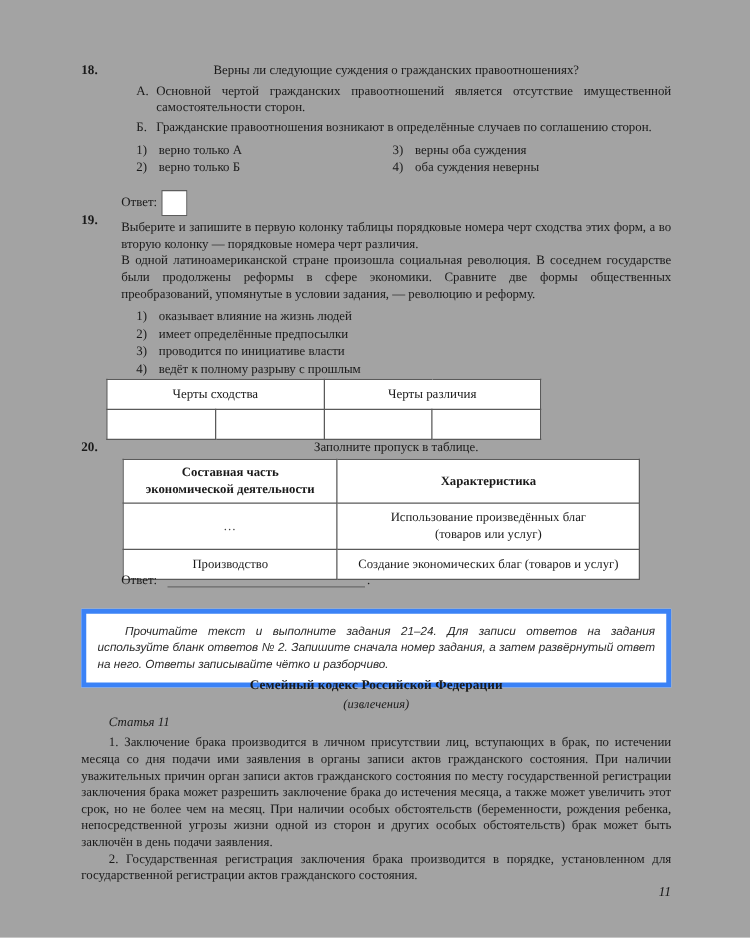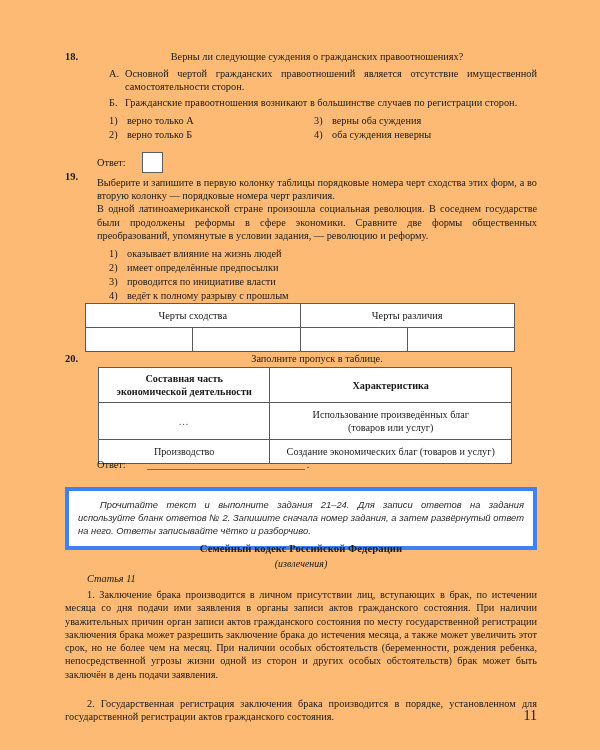--- a/index.html
+++ b/index.html
@@ -16,21 +16,21 @@
     font-family: "Liberation Serif", "DejaVu Serif", serif;
     color: #1a1a1a;
     -webkit-font-smoothing: antialiased;
   }
   .page {
     position: absolute;
     left: 0;
     top: 0;
     width: 600px;
     height: 750px;
-    background: #fdba74;
+    background: #a3a3a3;
   }
 
   
   .task {
     position: absolute;
     left: 65px;
     width: 472px;
   }
   .task-num {
     position: absolute;
@@ -101,21 +101,21 @@
   }
   .opts-inline .opt { white-space: nowrap; }
 
   
   .answer-row {
     margin-top: 8px;
     display: flex;
     align-items: center;
     font-size: 10.3px;
   }
-  .answer-label { margin-right: 16px; }
+  .answer-label { margin-right: 3px; }
   .answer-box {
     display: inline-block;
     width: 19px;
     height: 19px;
     border: 1px solid #5d5d5d;
     background: #fff;
   }
   .answer-line-row {
     margin-top: 9px;
     display: flex;
@@ -144,21 +144,21 @@
   }
   table.grid th {
     text-align: center;
   }
 
   
   #tbl-similar-diff {
     position: absolute;
     left: 85px;
     top: 303px;
-    width: 430px;
+    width: 348px;
   }
   #tbl-similar-diff table { width: 100%; }
   #tbl-similar-diff th {
     height: 17px;
     font-size: 10.4px;
   }
   #tbl-similar-diff td {
     height: 17px;
     width: 25%;
   }
@@ -244,28 +244,29 @@
     width: 472px;
     font-size: 10.3px;
     line-height: 13.3px;
     text-align: justify;
   }
   #doc-text p {
     margin: 0;
     text-indent: 22px;
     text-align: justify;
   }
-  #doc-text p + p { margin-top: 16px; }
+  #doc-text p + p { margin-top: 0; }
 
   
   #page-number {
     position: absolute;
     right: 63px;
     top: 708px;
-    font-size: 14px;
+    font-size: 11px;
+    font-style: italic;
   }
 
   
   #task-18 { top: 50px; }
   #task-19 { top: 170px; }
   #task-20 { top: 352px; }
 </style>
 </head>
 <body>
 
@@ -276,21 +277,21 @@
     <div class="task-body">
       <p class="lead">Верны ли следующие суждения о гражданских правоотношениях?</p>
 
       <div class="stmt-list">
         <div class="stmt">
           <span class="mark">А.</span>
           <span>Основной чертой гражданских правоотношений является отсутствие имущественной самостоятельности сторон.</span>
         </div>
         <div class="stmt">
           <span class="mark">Б.</span>
-          <span>Гражданские правоотношения возникают в большинстве случаев по регистрации сторон.</span>
+          <span>Гражданские правоотношения возникают в определённые случаев по соглашению сторон.</span>
         </div>
       </div>
 
       <div class="opts" style="height:30px;">
         <div class="opt-col left">
           <div class="opt">
             <span class="onum">1)</span>
             <span>верно только А</span>
           </div>
           <div class="opt">

